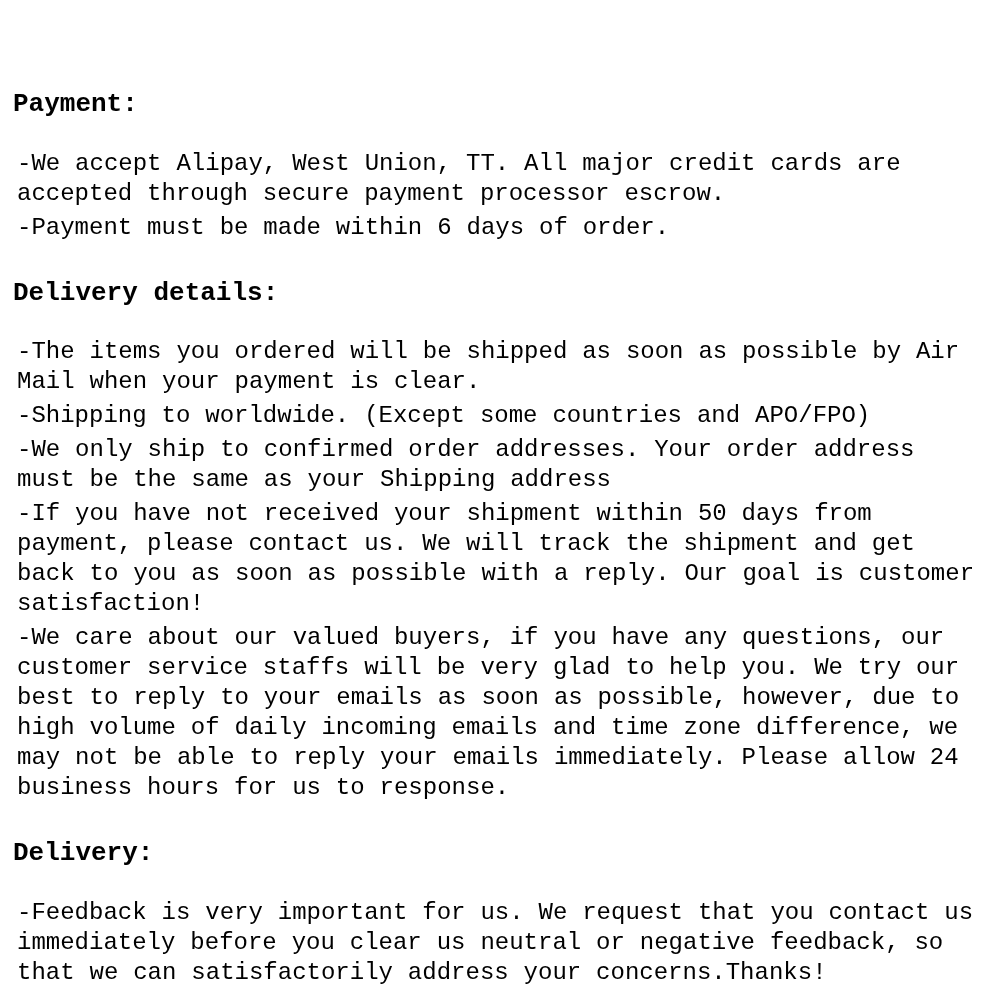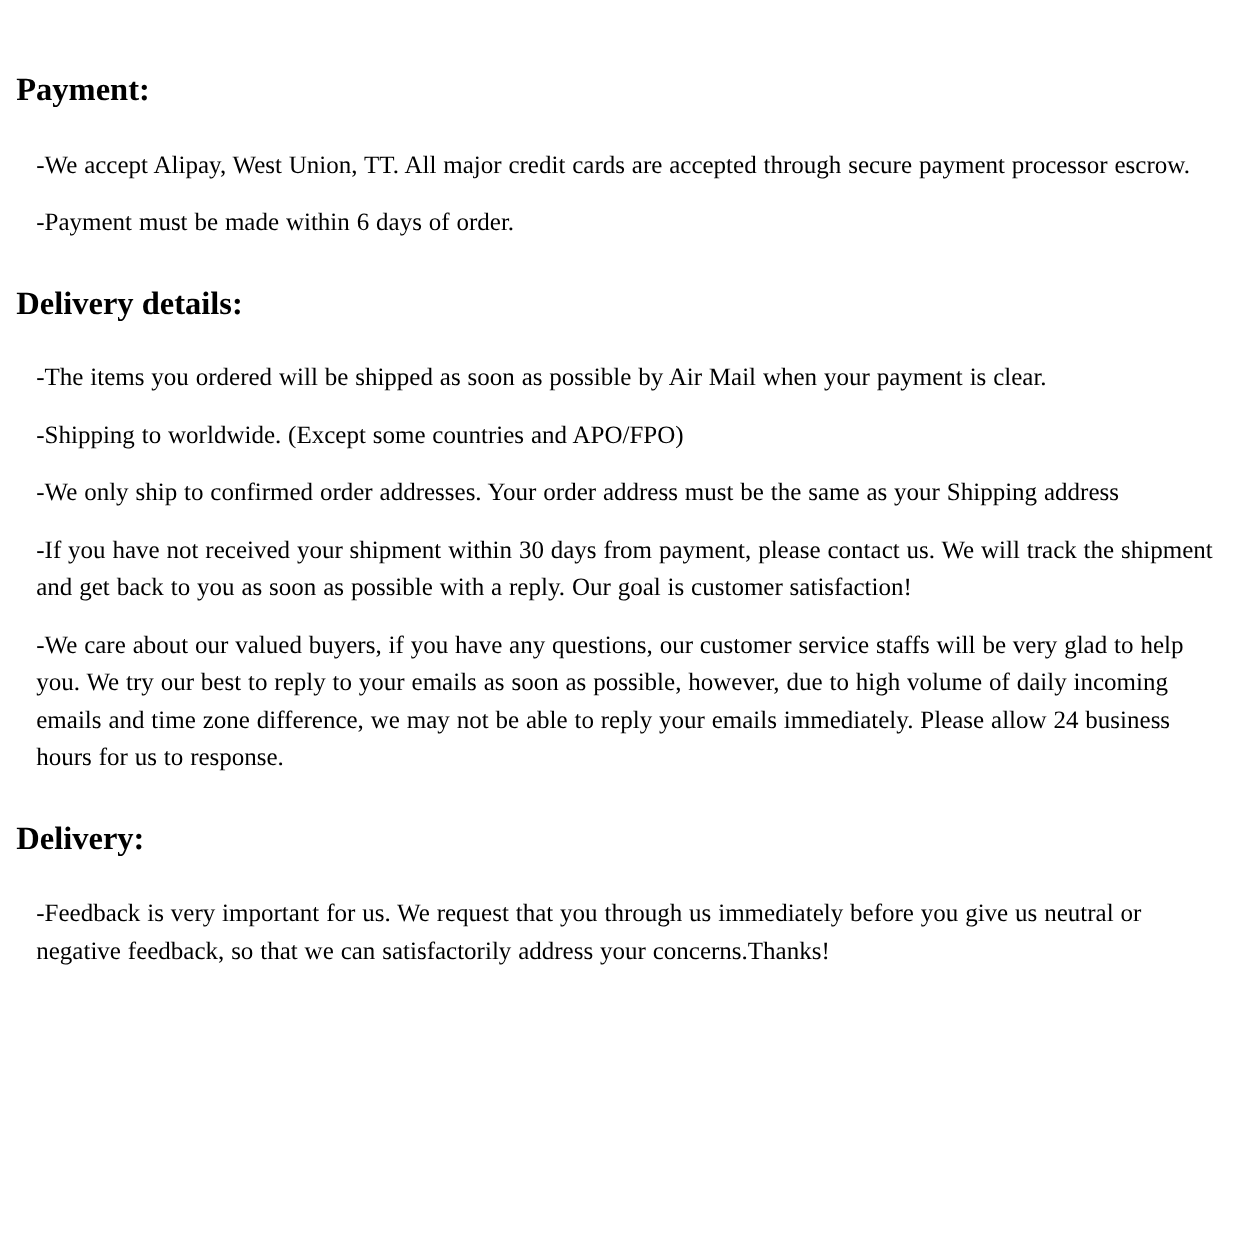--- a/index.html
+++ b/index.html
@@ -6,38 +6,38 @@
     margin: 0;
     padding: 0;
     background: #ffffff;
   }
   .page {
     position: relative;
     width: 1000px;
     height: 1000px;
     background: #ffffff;
     overflow: hidden;
-    font-family: Liberation Serif, serif;
+    font-family: Liberation Mono, monospace;
     color: #000000;
     box-sizing: border-box;
-    padding: 58px 13px 0 13px;
+    padding: 90px 13px 0 13px;
   }
   .section {
     margin: 0 0 36px 0;
   }
   .section-heading {
     font-size: 26px;
     font-weight: bold;
     line-height: 1.1;
     margin: 0 0 30px 0;
     letter-spacing: 0px;
   }
   .section-body p {
-    margin: 16px;
-    font-size: 20px;
+    margin: 4px;
+    font-size: 24px;
     line-height: 30px;
     word-spacing: 0.5px;
   }
 </style>
 </head>
 <body>
 
 <div class="page">
 
   <div class="section">
@@ -47,25 +47,25 @@
       <p>-Payment must be made within 6 days of order.</p>
     </div>
   </div>
 
   <div class="section">
     <h2 class="section-heading">Delivery details:</h2>
     <div class="section-body">
       <p>-The items you ordered will be shipped as soon as possible by Air Mail when your payment is clear.</p>
       <p>-Shipping to worldwide. (Except some countries and APO/FPO)</p>
       <p>-We only ship to confirmed order addresses. Your order address must be the same as your Shipping address</p>
-      <p>-If you have not received your shipment within 30 days from payment, please contact us. We will track the shipment and get back to you as soon as possible with a reply. Our goal is customer satisfaction!</p>
+      <p>-If you have not received your shipment within 50 days from payment, please contact us. We will track the shipment and get back to you as soon as possible with a reply. Our goal is customer satisfaction!</p>
       <p>-We care about our valued buyers, if you have any questions, our customer service staffs will be very glad to help you. We try our best to reply to your emails as soon as possible, however, due to high volume of daily incoming emails and time zone difference, we may not be able to reply your emails immediately. Please allow 24 business hours for us to response.</p>
     </div>
   </div>
 
   <div class="section">
     <h2 class="section-heading">Delivery:</h2>
     <div class="section-body">
-      <p>-Feedback is very important for us. We request that you through us immediately before you give us neutral or negative feedback, so that we can satisfactorily address your concerns.Thanks!</p>
+      <p>-Feedback is very important for us. We request that you contact us immediately before you clear us neutral or negative feedback, so that we can satisfactorily address your concerns.Thanks!</p>
     </div>
   </div>
 
 </div>
 
 </body></html>

